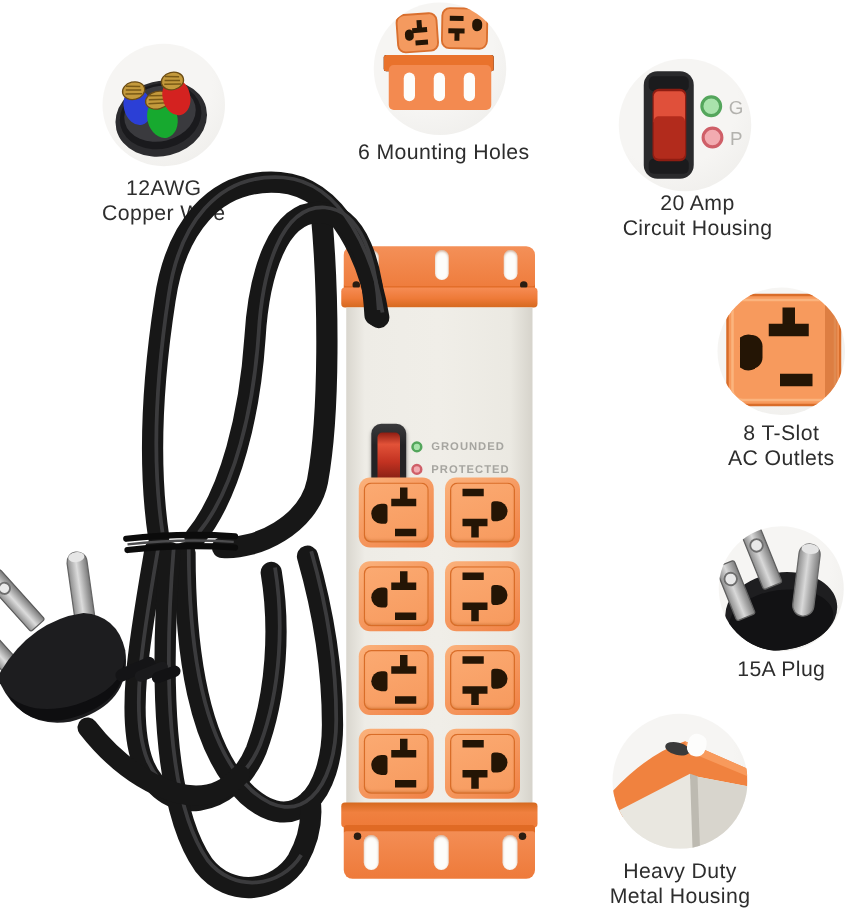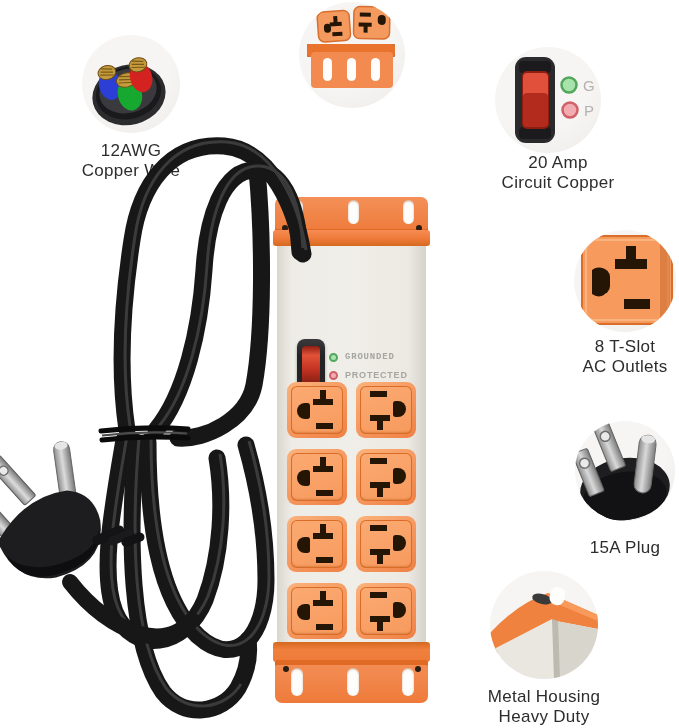--- a/index.html
+++ b/index.html
@@ -101,38 +101,41 @@
       <g>
         <rect x="8" y="42" width="88" height="13" rx="2" fill="#e8username"></rect>
         <rect x="8" y="42" width="88" height="13" rx="2" fill="#e9722c"></rect>
         <rect x="12" y="50" width="82" height="36" rx="4" fill="#f38a50"></rect>
         <rect x="24" y="56" width="9" height="23" rx="4.5" fill="#fdfdfb"></rect>
         <rect x="48" y="56" width="9" height="23" rx="4.5" fill="#fdfdfb"></rect>
         <rect x="72" y="56" width="9" height="23" rx="4.5" fill="#fdfdfb"></rect>
       </g>
     </svg>
   </div>
+  <div class="callout-label" style="left:270px;top:112px;width:170px;">
+    <div>6 Mounting Holes</div>
+  </div>
 
   <div class="circle" style="left:495px;top:47px;width:106px;height:106px;">
     <svg width="106" height="106" viewBox="0 0 106 106">
       <rect x="20" y="10" width="40" height="86" rx="11" fill="#2a2a2c"></rect>
       <rect x="24" y="14" width="32" height="12" rx="4" fill="#1b1b1d"></rect>
       <rect x="24" y="80" width="32" height="12" rx="4" fill="#1b1b1d"></rect>
       <rect x="27" y="24" width="27" height="58" rx="5" fill="#8f1d12"></rect>
       <rect x="28" y="26" width="25" height="28" rx="4" fill="#e0503a"></rect>
       <rect x="28" y="46" width="25" height="34" rx="4" fill="#b22b1c"></rect>
       <circle cx="74" cy="38" r="7.5" fill="#a9e3ac" stroke="#54a65c" stroke-width="2.5"></circle>
       <circle cx="75" cy="63" r="7.5" fill="#f2abb0" stroke="#cf5f68" stroke-width="2.5"></circle>
       <text x="88" y="44" font-size="15" fill="#b3b2ae" font-family="Liberation Sans, sans-serif">G</text>
       <text x="89" y="69" font-size="15" fill="#b3b2ae" font-family="Liberation Sans, sans-serif">P</text>
     </svg>
   </div>
   <div class="callout-label" style="left:472px;top:153px;width:172px;">
     <div>20 Amp</div>
-    <div>Circuit Copper</div>
+    <div>Circuit Housing</div>
   </div>
 
   <div class="circle" style="left:574px;top:230px;width:102px;height:102px;">
     <svg width="102" height="102" viewBox="0 0 102 102">
       <rect x="8" y="6" width="90" height="88" rx="11" fill="#f79a5d" stroke="#d96d2a" stroke-width="2"></rect>
       <rect x="12" y="10" width="82" height="80" rx="8" fill="none" stroke="#fbb47e" stroke-width="2"></rect>
       <rect x="86" y="8" width="10" height="84" rx="5" fill="#c8682c" opacity=".55"></rect>
       <rect x="52" y="16" width="10" height="16" fill="#241505"></rect>
       <rect x="41" y="29" width="32" height="10" fill="#241505"></rect>
       <path d="M18 40 a12 13 0 0 1 12 -1 l0 26 a12 13 0 0 1 -12 -1 z" fill="#241505"></path>
@@ -163,54 +166,54 @@
       <g transform="rotate(-22 20 52)">
         <rect x="6" y="26" width="16" height="46" rx="2" fill="url(#pr)" stroke="#5f5f5f" stroke-width="1"></rect>
         <circle cx="14" cy="39" r="5" fill="#e9e9e9" stroke="#6e6e6e" stroke-width="1.5"></circle>
       </g>
       <g transform="rotate(7 70 40)">
         <rect x="62" y="14" width="17" height="58" rx="8.5" fill="url(#pr)" stroke="#6a6a6a" stroke-width="1"></rect>
         <ellipse cx="70.5" cy="18" rx="7" ry="4" fill="#e4e4e4"></ellipse>
       </g>
     </svg>
   </div>
-  <div class="callout-label" style="left:570px;top:538px;width:110px;">
+  <div class="callout-label" style="left:570px;top:526px;width:110px;">
     <div>15A Plug</div>
   </div>
 
   <div class="circle" style="left:490px;top:571px;width:108px;height:108px;">
     <svg width="108" height="108" viewBox="0 0 108 108">
       <path d="M0 62 Q28 32 58 22 L108 44 L108 58 L66 50 L6 84 Z" fill="#f0823f"></path>
       <path d="M58 22 L108 44 L108 50 L60 30 Z" fill="#f89a5c"></path>
       <path d="M0 80 L62 48 L68 108 L0 108 Z" fill="#e9e7e0"></path>
       <path d="M66 50 L108 58 L108 108 L68 108 Z" fill="#d8d5cd"></path>
       <path d="M62 48 L68 50 L70 108 L64 108 Z" fill="#bdbab1"></path>
       <ellipse cx="52" cy="28" rx="10" ry="5" fill="#3a3a3a" transform="rotate(14 52 28)"></ellipse>
       <rect x="60" y="16" width="15" height="18" rx="7" fill="#fdfdfc" transform="rotate(14 67 25)"></rect>
     </svg>
   </div>
   <div class="callout-label" style="left:474px;top:687px;width:140px;">
+    <div>Heavy Duty</div>
     <div>Metal Housing</div>
-    <div>Heavy Duty</div>
   </div>
 
   <div class="strip">
     <div class="bracket top">
       <div class="mslot" style="left:17px;top:3px;"></div>
       <div class="mslot" style="left:73px;top:3px;"></div>
       <div class="mslot" style="left:128px;top:3px;"></div>
       <div class="screw" style="left:7px;top:28px;"></div>
       <div class="screw" style="left:141px;top:28px;"></div>
     </div>
     <div class="cap top"></div>
     <div class="body-panel">
       <div class="breaker">
         <div class="rocker"></div>
       </div>
-      <div class="ind-row" style="top:105px;font-family:Liberation Mono, monospace;">
+      <div class="ind-row" style="top:105px;">
         <div class="led" style="background: rgb(169, 227, 172); border-color: rgb(84, 166, 92);"></div>
         <div class="ind-text">GROUNDED</div>
       </div>
       <div class="ind-row" style="top:123px;justify-content:space-between;">
         <div class="led" style="background: rgb(242, 171, 176); border-color: rgb(207, 95, 104);"></div>
         <div class="ind-text">PROTECTED</div>
       </div>
     </div>
     <div class="outlet-grid">
         <div class="outlet">

